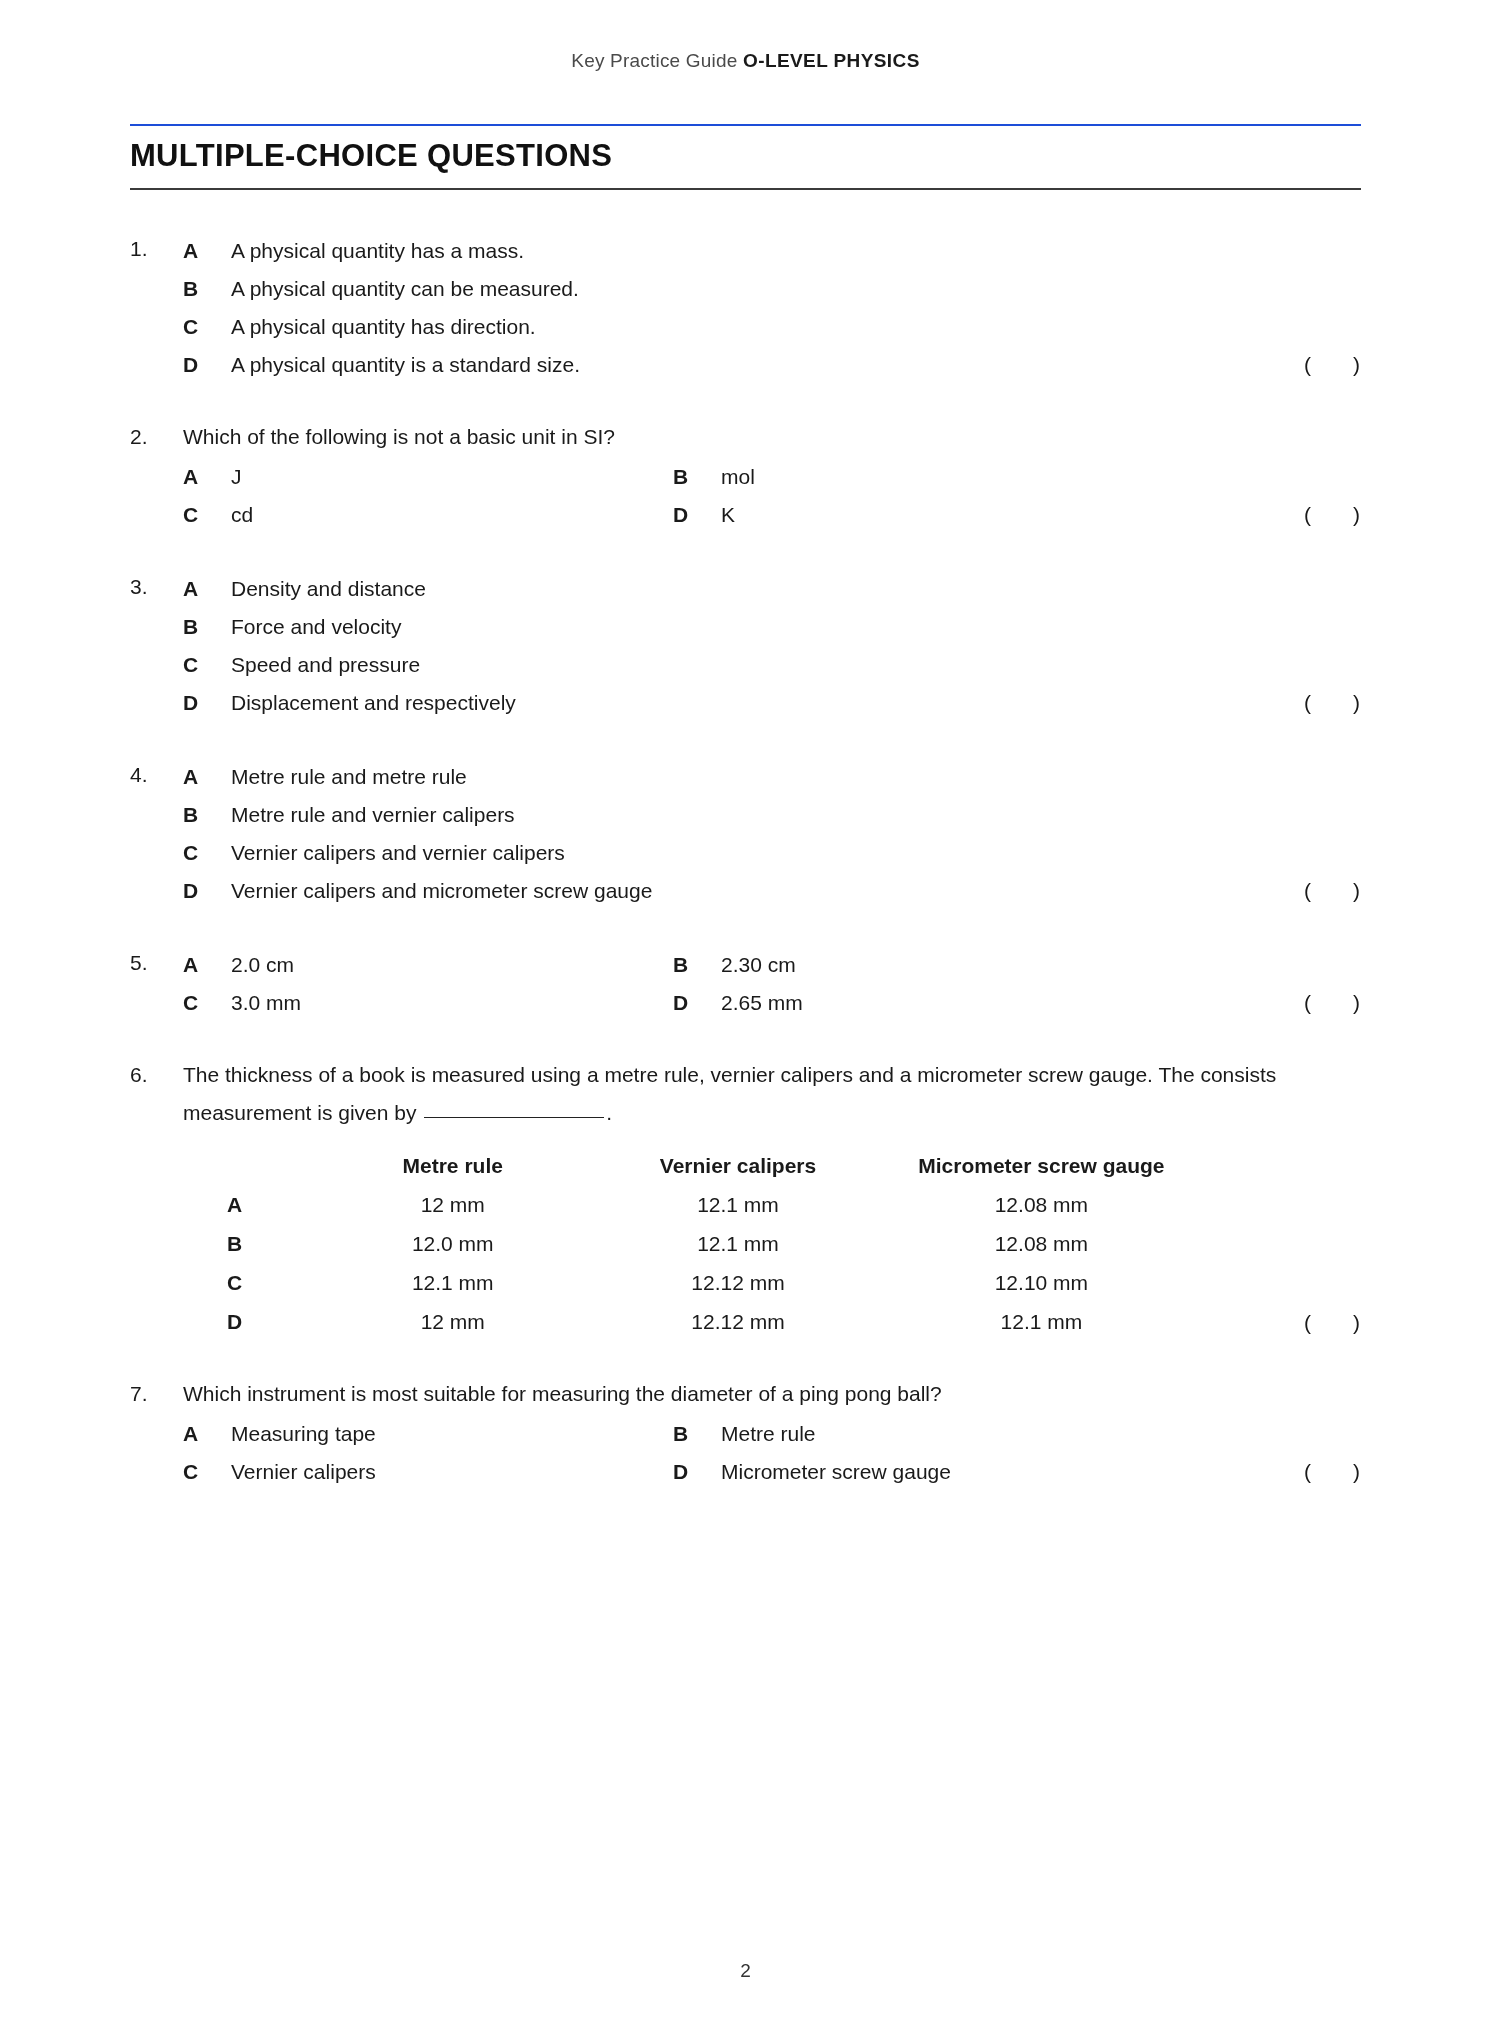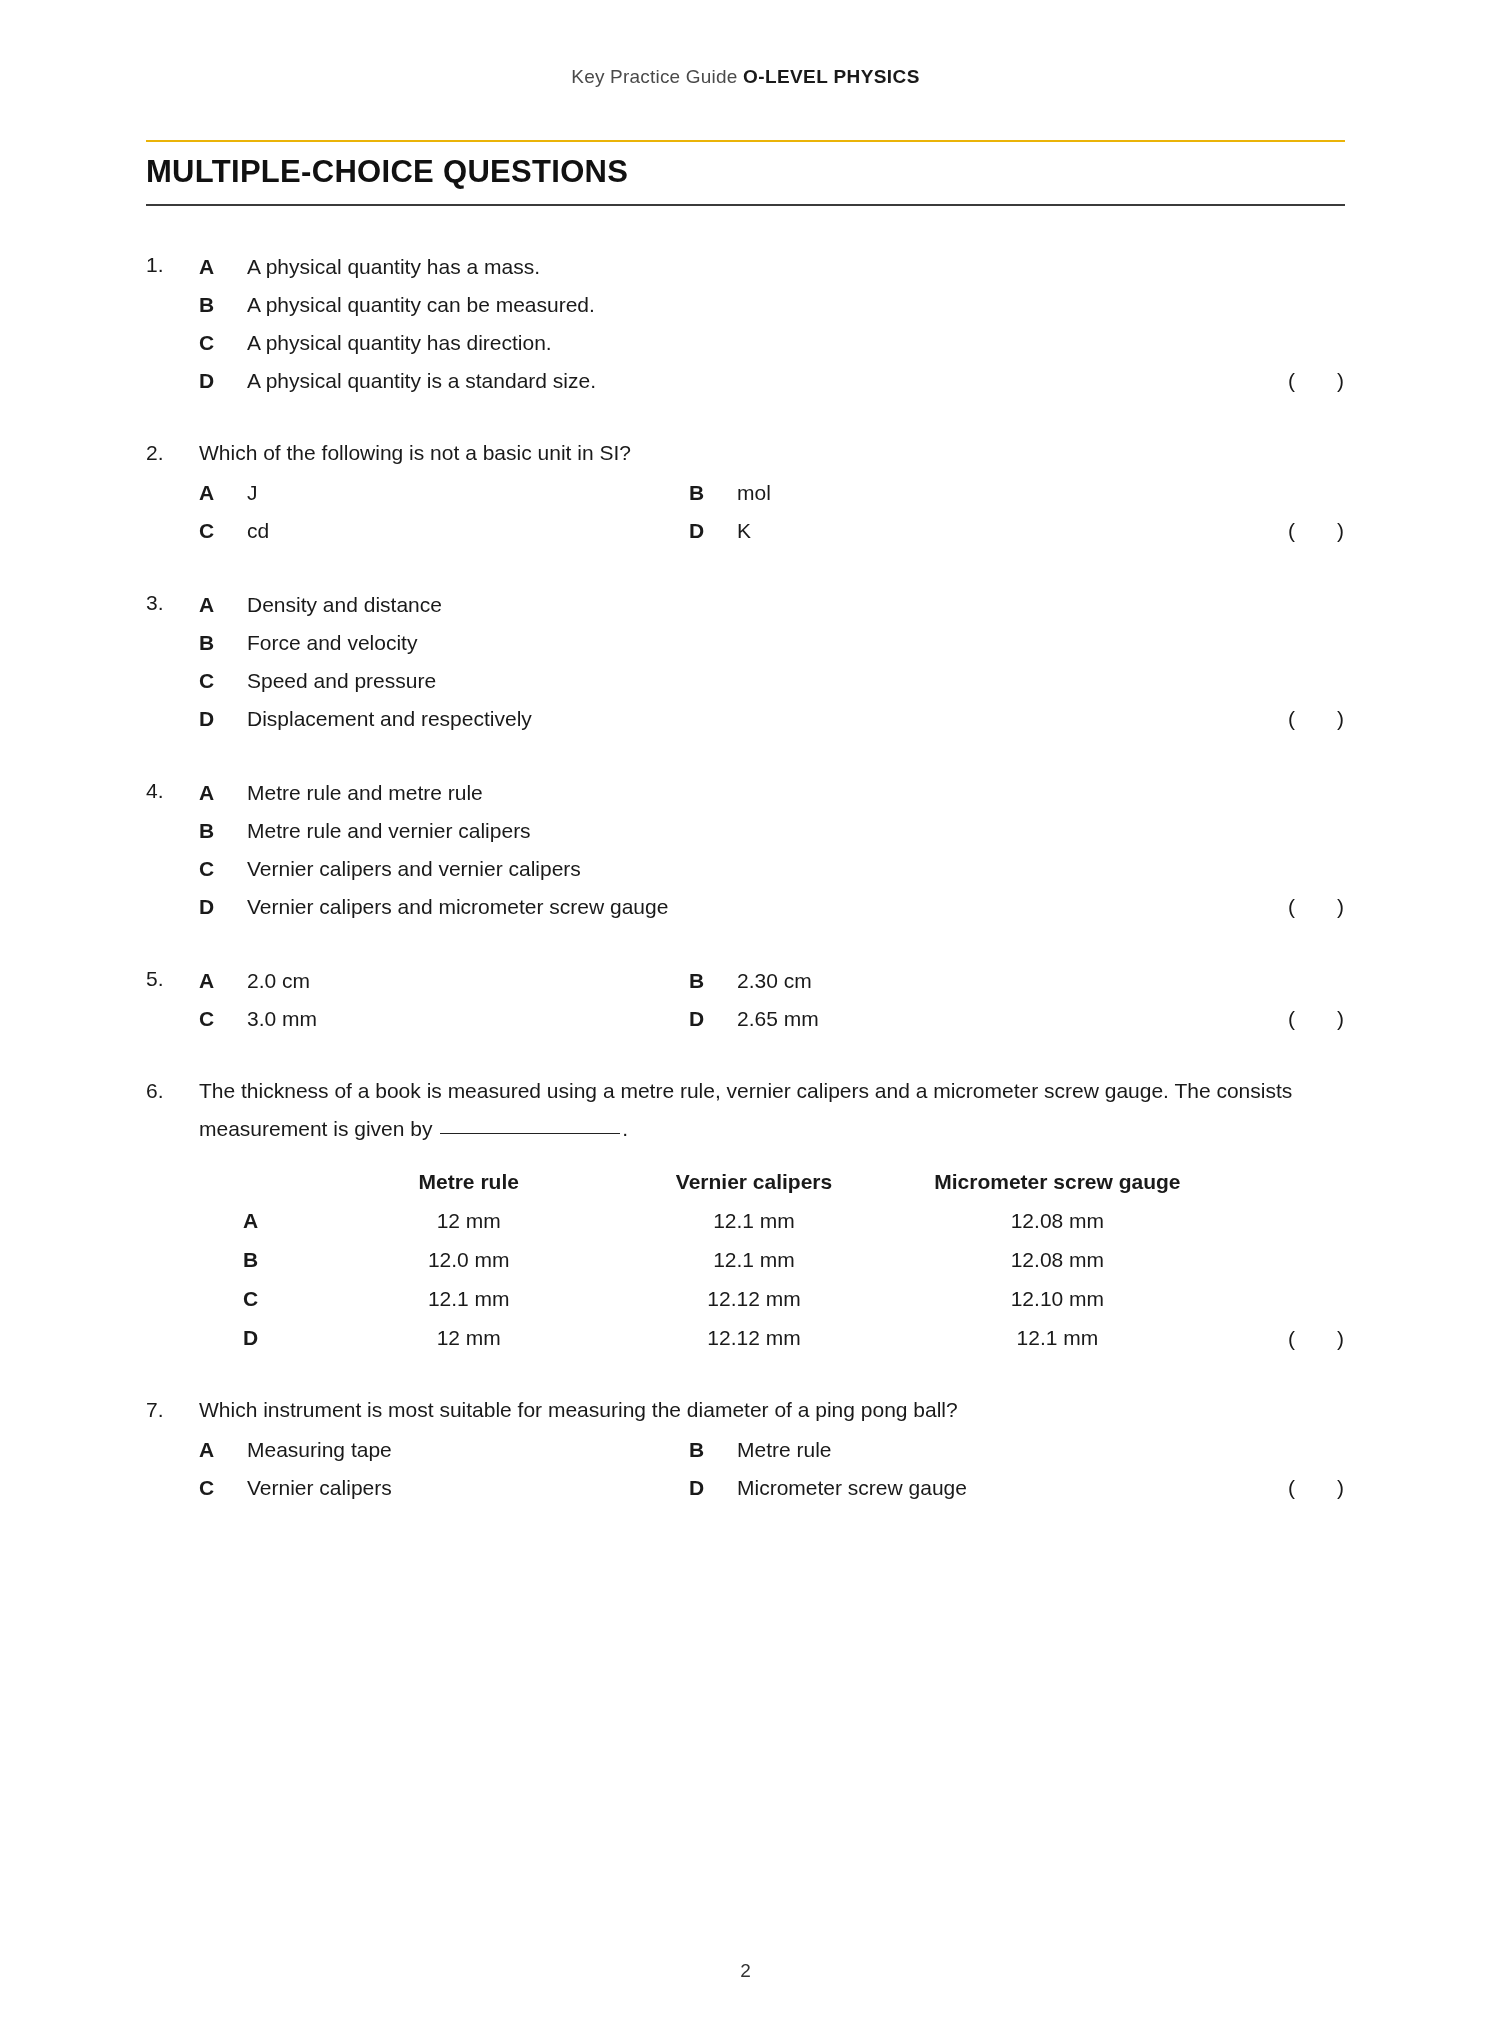--- a/index.html
+++ b/index.html
@@ -11,38 +11,38 @@
     width: 1491px;
     min-height: 2044px;
     font-family: "Liberation Sans", sans-serif;
     color: #1a1a1a;
     position: relative;
   }
   .page {
     width: 1491px;
     min-height: 2044px;
     box-sizing: border-box;
-    padding: 16px;
+    padding: 0;
     position: relative;
   }
   
   .running-head {
     text-align: center;
     font-size: 19px;
     letter-spacing: 0.2px;
     padding-top: 50px;
     color: #3a3a3a;
   }
   .running-head .light { font-weight: 400; color: #4a4a4a; }
   .running-head .bold { font-weight: 700; color: #1a1a1a; letter-spacing: 0.4px; }
 
   
   .title-band {
     margin: 52px 130px 0 130px;
-    border-top: 2px solid #eab308;
+    border-top: 2px solid #1d4ed8;
     border-bottom: 2px solid #3b3b3b;
     padding: 12px 0 14px 0;
   }
   .title-band h1 {
     margin: 0;
     font-size: 31px;
     font-weight: 700;
     letter-spacing: 0.3px;
     color: #111;
   }

